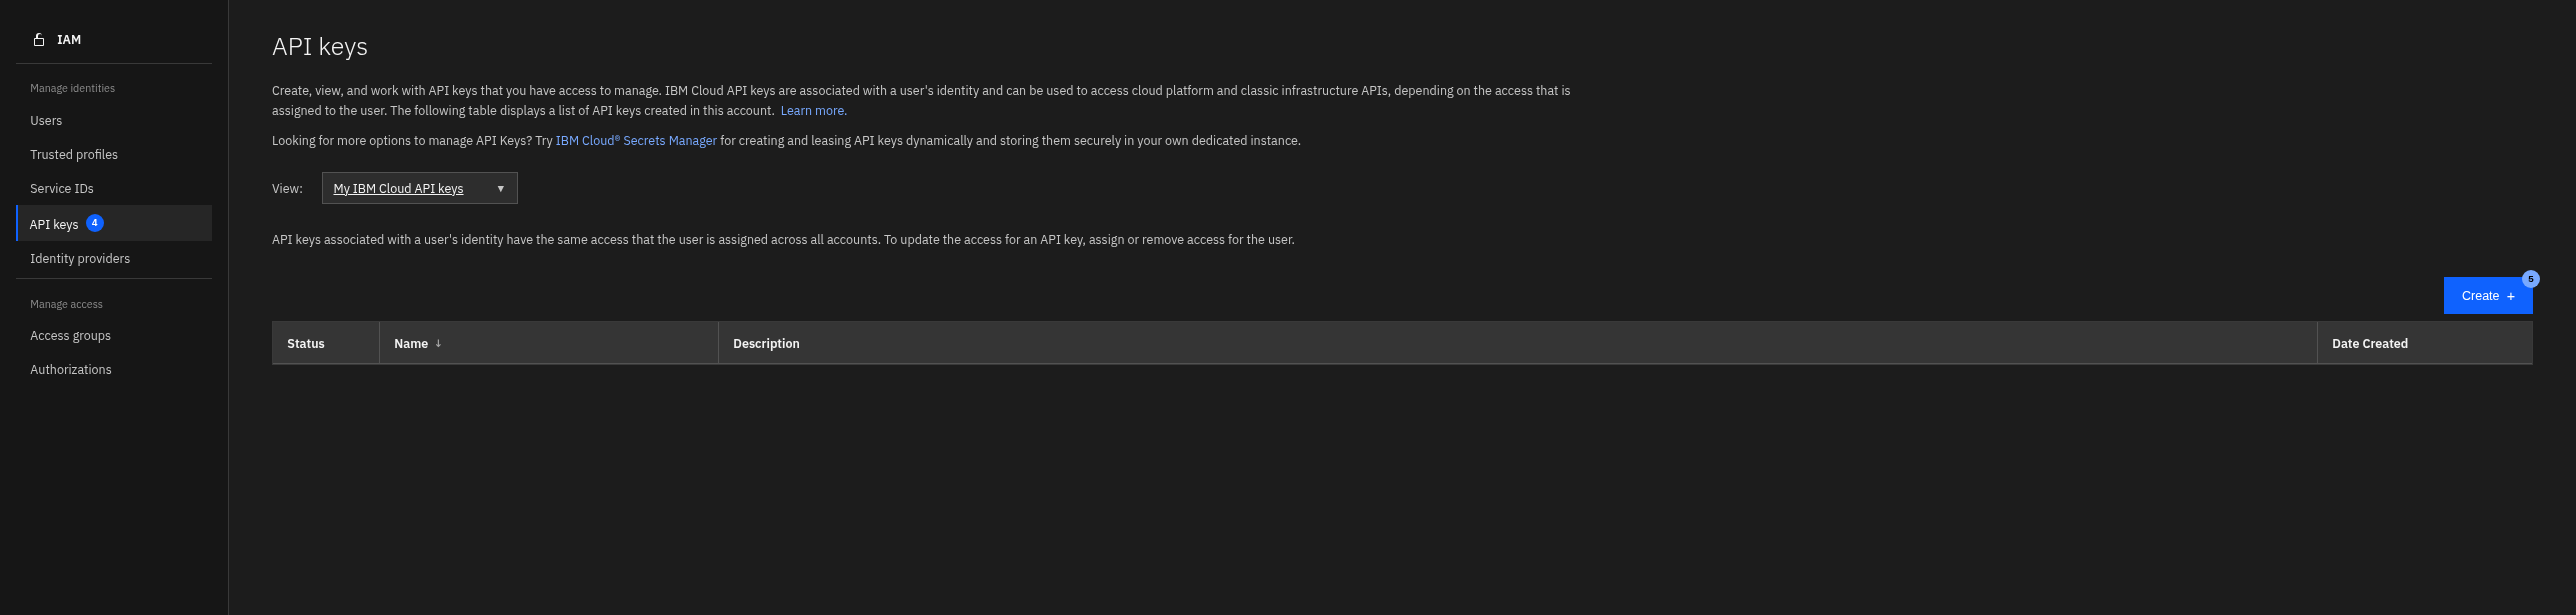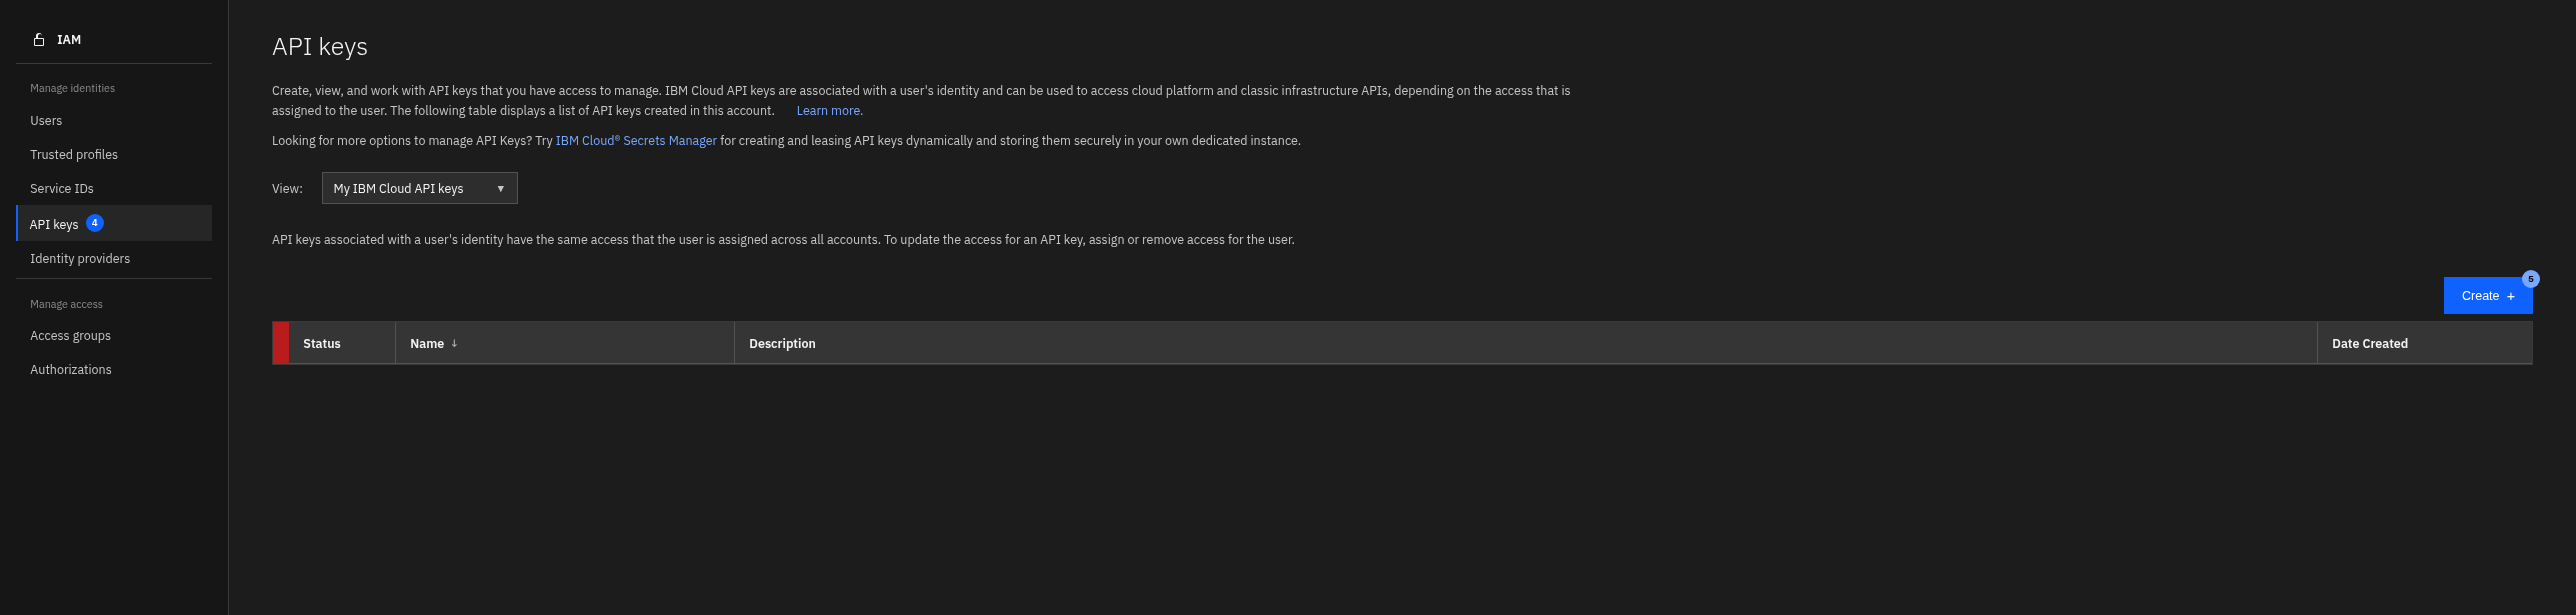--- a/index.html
+++ b/index.html
@@ -116,21 +116,20 @@
       font-size: 12.5px;
       color: #c6c6c6;
       line-height: 1.6;
       margin-bottom: 10.7px;
       max-width: 1339px;
     }
 
     .description-text a {
       color: #78a9ff;
       text-decoration: none;
-      margin-left: 16px;
     }
 
     .secrets-text {
       font-size: 12.5px;
       color: #c6c6c6;
       line-height: 1.6;
       margin-bottom: 21.4px;
     }
 
     .secrets-text a {
@@ -156,20 +155,21 @@
       display: flex;
       align-items: center;
       background-color: #2d2d2d;
       border: 0.9px solid #525252;
       padding: 7.1px 36px 7.1px 10.7px;
       cursor: pointer;
       position: relative;
       min-width: 196px;
       color: #f4f4f4;
       font-size: 12.5px;
+      text-decoration: underline;
     }
 
     .view-dropdown-chevron {
       position: absolute;
       right: 10.7px;
       top: 50%;
       transform: translateY(-50%);
       color: #c6c6c6;
       font-size: 10.7px;
     }
@@ -219,21 +219,20 @@
       font-weight: 700;
       position: absolute;
       top: -7.1px;
       right: -7.1px;
     }
 
     
     .table-container {
       background-color: #b91c1c;
       border: 0.9px solid #393939;
-      padding-left: 16px;
     }
 
     .table-header-row {
       display: grid;
       grid-template-columns: 107px 339px 1fr 214px;
       background-color: #353535;
       border-bottom: 0.9px solid #525252;
     }
 
     .table-header-cell {

